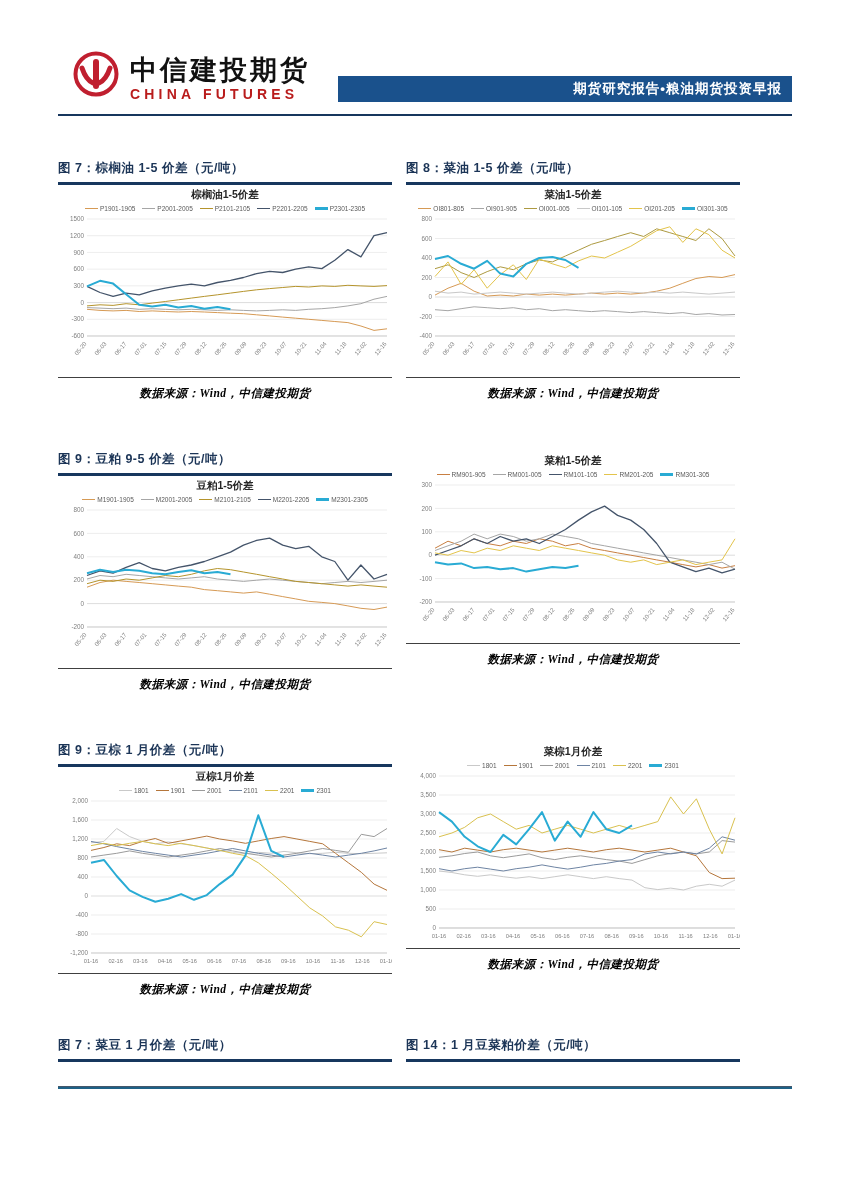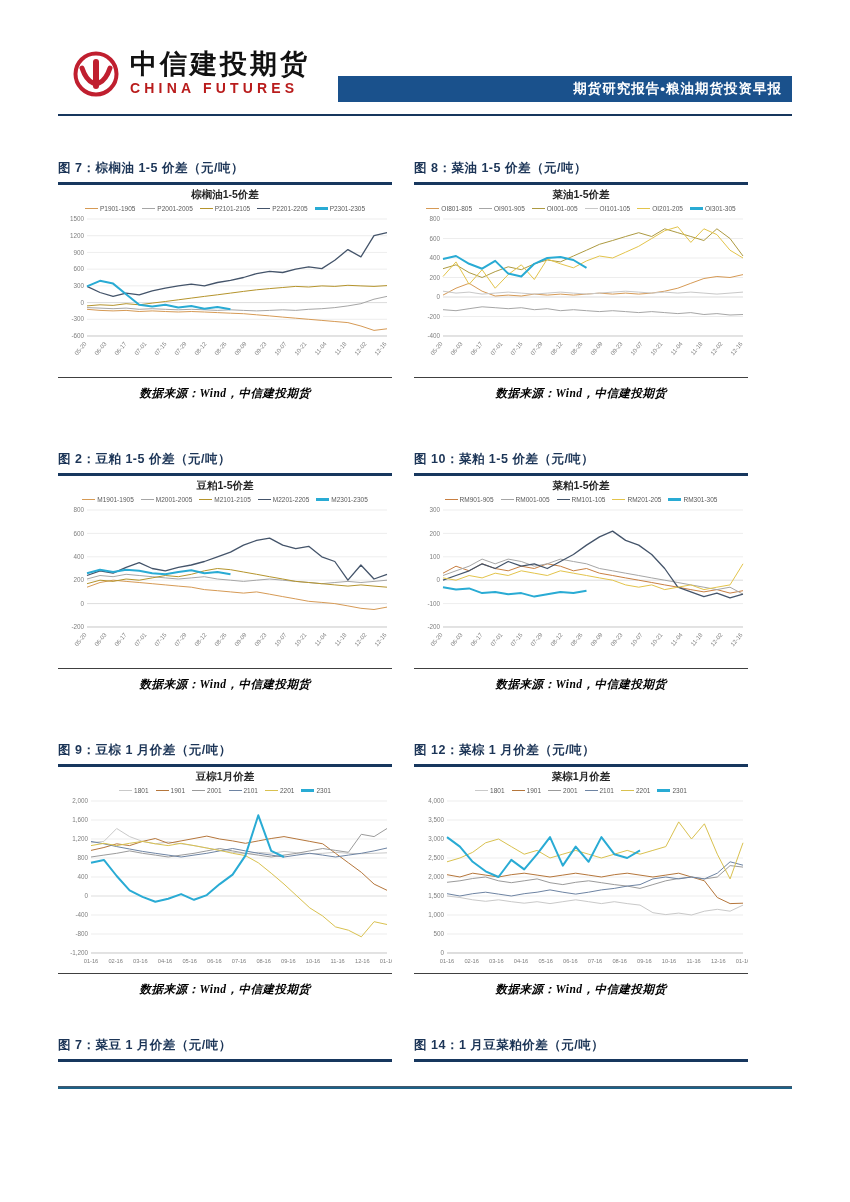--- a/index.html
+++ b/index.html
@@ -1,30 +1,30 @@
 <!DOCTYPE html>
 <html><head>
 <meta charset="utf-8">
 <style>
   * { margin:0; padding:0; box-sizing:border-box; }
   body { background:#888; font-family:"Liberation Sans", sans-serif; }
   .page { width:850px; height:1202px; background:#ffffff; margin:0 auto; position:relative; overflow:hidden; }
 
   
   .header-row { display:flex; align-items:flex-start; padding:50px 58px 0 72px; }
-  .logo-block { display:flex; align-items:flex-start; gap:10px; }
+  .logo-block { display:flex; align-items:flex-end; gap:10px; }
   .logo-text .cn { font-size:27px; font-weight:bold; color:#111; letter-spacing:3px; line-height:1.05; }
   .logo-text .en { font-size:14px; font-weight:bold; color:#b91c1c; letter-spacing:4.2px; margin-top:2px; }
   .banner { flex:1; margin-left:28px; margin-top:26px; height:26px; line-height:26px;
             text-align:right; padding-right:10px; color:#fff; font-size:13.5px; font-weight:bold; letter-spacing:1px; }
   .header-rule { margin:12px 58px 0 58px; border-top:2.5px solid #17365D; }
 
   
   .figures { margin:44px 58px 0 58px; }
-  .fig-row { display:flex; gap:22px; }
+  .fig-row { display:flex; gap:14px; }
   .fig-row.r12 { margin-bottom:50px; }
   .fig-row.r3  { margin-bottom:40px; }
   .fig { width:334px; }
   .fig-caption { font-size:12.5px; font-weight:bold; color:#1c3557; letter-spacing:0.5px;
                  padding-bottom:5px; border-bottom:3px solid #17375E; }
   .chart { margin-top:3px; }
   .chart-title { text-align:center; font-size:10.5px; font-weight:bold; color:#262626; }
   .chart-legend { display:flex; justify-content:center; align-items:center; gap:7px; margin-top:3px;
                   font-size:6.5px; color:#595959; white-space:nowrap; }
   .legend-item { display:inline-flex; align-items:center; gap:2px; }
@@ -209,21 +209,21 @@
               <path d="M29.0 45.0L42.0 42.0L55.1 49.8L68.1 54.7L81.2 46.9L94.2 59.6L107.3 62.5L120.3 49.8L133.3 44.0L146.4 43.0L159.4 46.0L172.5 53.8" fill="none" stroke="#29ABD4" stroke-width="2" stroke-linejoin="round"></path>
             </svg>
         </div>
         <div class="fig-rule"></div>
         <div class="fig-source">数据来源：Wind，中信建投期货</div>
       </div>
     </div>
 
     <div class="fig-row r12">
       <div class="fig">
-        <div class="fig-caption">图 2：豆粕 1-5 价差（元/吨）</div>
+        <div class="fig-caption">图 9：豆粕 9-5 价差（元/吨）</div>
         <div class="chart">
           <div class="chart-title">豆粕1-5价差</div>
           <div class="chart-legend">
               <span class="legend-item">
                 <span class="legend-swatch" style="background: rgb(214, 154, 85);"></span>
                 <span>M1901-1905</span>
               </span>
               <span class="legend-item">
                 <span class="legend-swatch" style="background: rgb(166, 166, 166);"></span>
                 <span>M2001-2005</span>
@@ -275,21 +275,20 @@
               <path d="M29.0 74.0L42.0 70.5L55.1 71.7L68.1 69.3L81.2 70.5L94.2 71.7L107.3 72.9L120.3 74.0L133.3 72.9L146.4 71.7L159.4 74.0L172.5 75.2L185.5 76.4L198.6 75.2L211.6 74.0L224.7 75.2L237.7 76.4L250.7 77.5L263.8 78.7L276.8 77.5L289.9 76.4L302.9 77.5L316.0 76.4L329.0 75.2" fill="none" stroke="#A6A6A6" stroke-width="1" stroke-linejoin="round"></path>
               <path d="M29.0 78.7L42.0 75.2L55.1 76.4L68.1 74.0L81.2 75.2L94.2 72.9L107.3 70.5L120.3 71.7L133.3 69.3L146.4 65.8L159.4 63.5L172.5 64.7L185.5 67.0L198.6 69.3L211.6 71.7L224.7 74.0L237.7 76.4L250.7 77.5L263.8 78.7L276.8 79.9L289.9 81.1L302.9 79.9L316.0 81.1L329.0 82.2" fill="none" stroke="#B5942C" stroke-width="1" stroke-linejoin="round"></path>
               <path d="M29.0 70.5L42.0 65.8L55.1 68.2L68.1 62.3L81.2 57.6L94.2 63.5L107.3 65.8L120.3 62.3L133.3 60.0L146.4 56.5L159.4 51.8L172.5 47.1L185.5 40.1L198.6 35.4L211.6 33.1L224.7 40.1L237.7 43.6L250.7 41.3L263.8 51.8L276.8 56.5L289.9 75.2L302.9 60.0L316.0 74.0L329.0 69.3" fill="none" stroke="#44546A" stroke-width="1.3" stroke-linejoin="round"></path>
               <path d="M29.0 68.2L42.0 64.7L55.1 67.0L68.1 64.7L81.2 65.8L94.2 68.2L107.3 69.3L120.3 67.0L133.3 65.3L146.4 68.2L159.4 67.0L172.5 69.3" fill="none" stroke="#29ABD4" stroke-width="2" stroke-linejoin="round"></path>
             </svg>
         </div>
         <div class="fig-rule"></div>
         <div class="fig-source">数据来源：Wind，中信建投期货</div>
       </div>
       <div class="fig">
-        <div class="fig-caption">图 10：菜粕 1-5 价差（元/吨）</div>
         <div class="chart">
           <div class="chart-title">菜粕1-5价差</div>
           <div class="chart-legend">
               <span class="legend-item">
                 <span class="legend-swatch" style="background: rgb(200, 127, 66);"></span>
                 <span>RM901-905</span>
               </span>
               <span class="legend-item">
                 <span class="legend-swatch" style="background: rgb(166, 166, 166);"></span>
                 <span>RM001-005</span>
@@ -418,21 +417,20 @@
               <path d="M33.0 61.0L45.9 59.1L58.7 57.3L71.6 54.9L84.5 57.3L97.3 59.1L110.2 61.0L123.1 59.1L136.0 57.3L148.8 54.9L161.7 52.5L174.6 54.9L187.4 57.3L200.3 59.1L213.2 61.0L226.0 59.1L238.9 57.3L251.8 54.9L264.7 52.5L277.5 54.4L290.4 56.3L303.3 38.3L316.1 40.6L329.0 32.5" fill="none" stroke="#9B9B9B" stroke-width="1" stroke-linejoin="round"></path>
               <path d="M33.0 45.4L45.9 47.8L58.7 50.6L71.6 53.0L84.5 55.4L97.3 57.3L110.2 59.1L123.1 61.0L136.0 59.1L148.8 57.3L161.7 54.9L174.6 52.5L187.4 54.9L200.3 57.3L213.2 59.1L226.0 61.0L238.9 59.1L251.8 57.3L264.7 59.1L277.5 61.0L290.4 59.1L303.3 57.3L316.1 54.9L329.0 52.0" fill="none" stroke="#6E84A3" stroke-width="1" stroke-linejoin="round"></path>
               <path d="M33.0 49.6L45.9 47.3L58.7 49.6L71.6 47.3L84.5 45.4L97.3 47.8L110.2 49.6L123.1 47.3L136.0 49.6L148.8 52.0L161.7 54.4L174.6 57.3L187.4 59.6L200.3 66.8L213.2 77.2L226.0 88.1L238.9 100.0L251.8 111.9L264.7 120.0L277.5 130.9L290.4 134.2L303.3 140.8L316.1 125.7L329.0 128.5" fill="none" stroke="#D9C14F" stroke-width="1" stroke-linejoin="round"></path>
               <path d="M33.0 66.8L45.9 63.9L58.7 80.0L71.6 94.3L84.5 100.9L97.3 105.7L110.2 102.8L123.1 98.1L136.0 103.8L148.8 99.1L161.7 88.1L174.6 78.6L187.4 59.6L200.3 19.3L213.2 54.9L226.0 61.0" fill="none" stroke="#29ABD4" stroke-width="2" stroke-linejoin="round"></path>
             </svg>
         </div>
         <div class="fig-rule"></div>
         <div class="fig-source">数据来源：Wind，中信建投期货</div>
       </div>
       <div class="fig">
-        <div class="fig-caption">图 12：菜棕 1 月价差（元/吨）</div>
         <div class="chart">
           <div class="chart-title">菜棕1月价差</div>
           <div class="chart-legend">
               <span class="legend-item">
                 <span class="legend-swatch" style="background: rgb(201, 201, 201);"></span>
                 <span>1801</span>
               </span>
               <span class="legend-item">
                 <span class="legend-swatch" style="background: rgb(181, 118, 59);"></span>
                 <span>1901</span>

